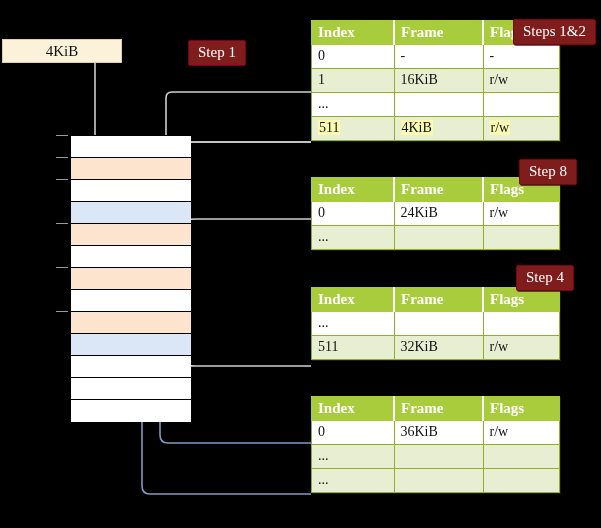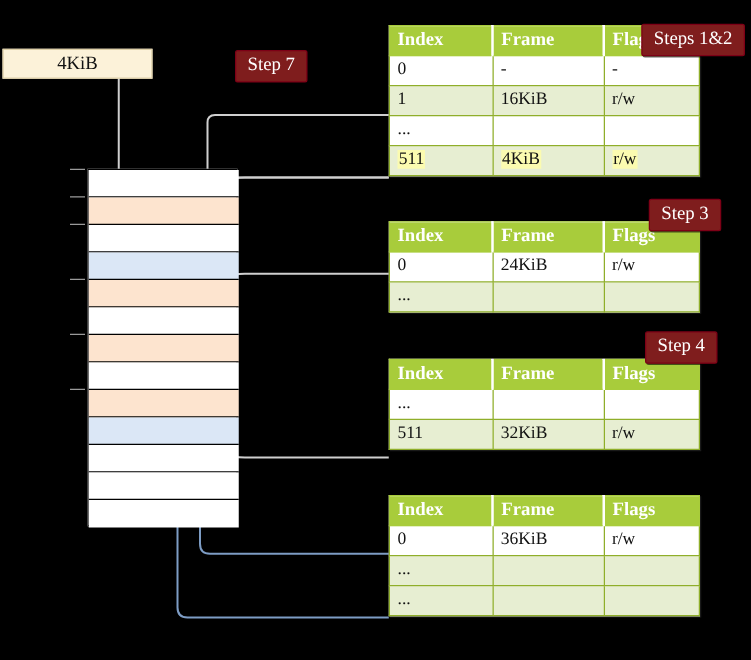--- a/index.html
+++ b/index.html
@@ -275,19 +275,19 @@
           <tr class="shade">
             <td class="col-index">...</td>
             <td class="col-frame">&nbsp;</td>
             <td class="col-flags">&nbsp;</td>
           </tr>
         </tbody>
       </table>
     </div>
 
   <div id="badges">
-      <div class="badge" style="left: 188px; top: 40px;">Step 7</div>
+      <div class="badge" style="left: 188px; top: 40px;">Step 1</div>
       <div class="badge" style="left: 513px; top: 19px;">Steps 1&amp;2</div>
-      <div class="badge" style="left: 519px; top: 159px;">Step 3</div>
+      <div class="badge" style="left: 519px; top: 159px;">Step 8</div>
       <div class="badge" style="left: 516px; top: 265px;">Step 4</div>
     </div>
 
 </div>
 
 </body></html>

